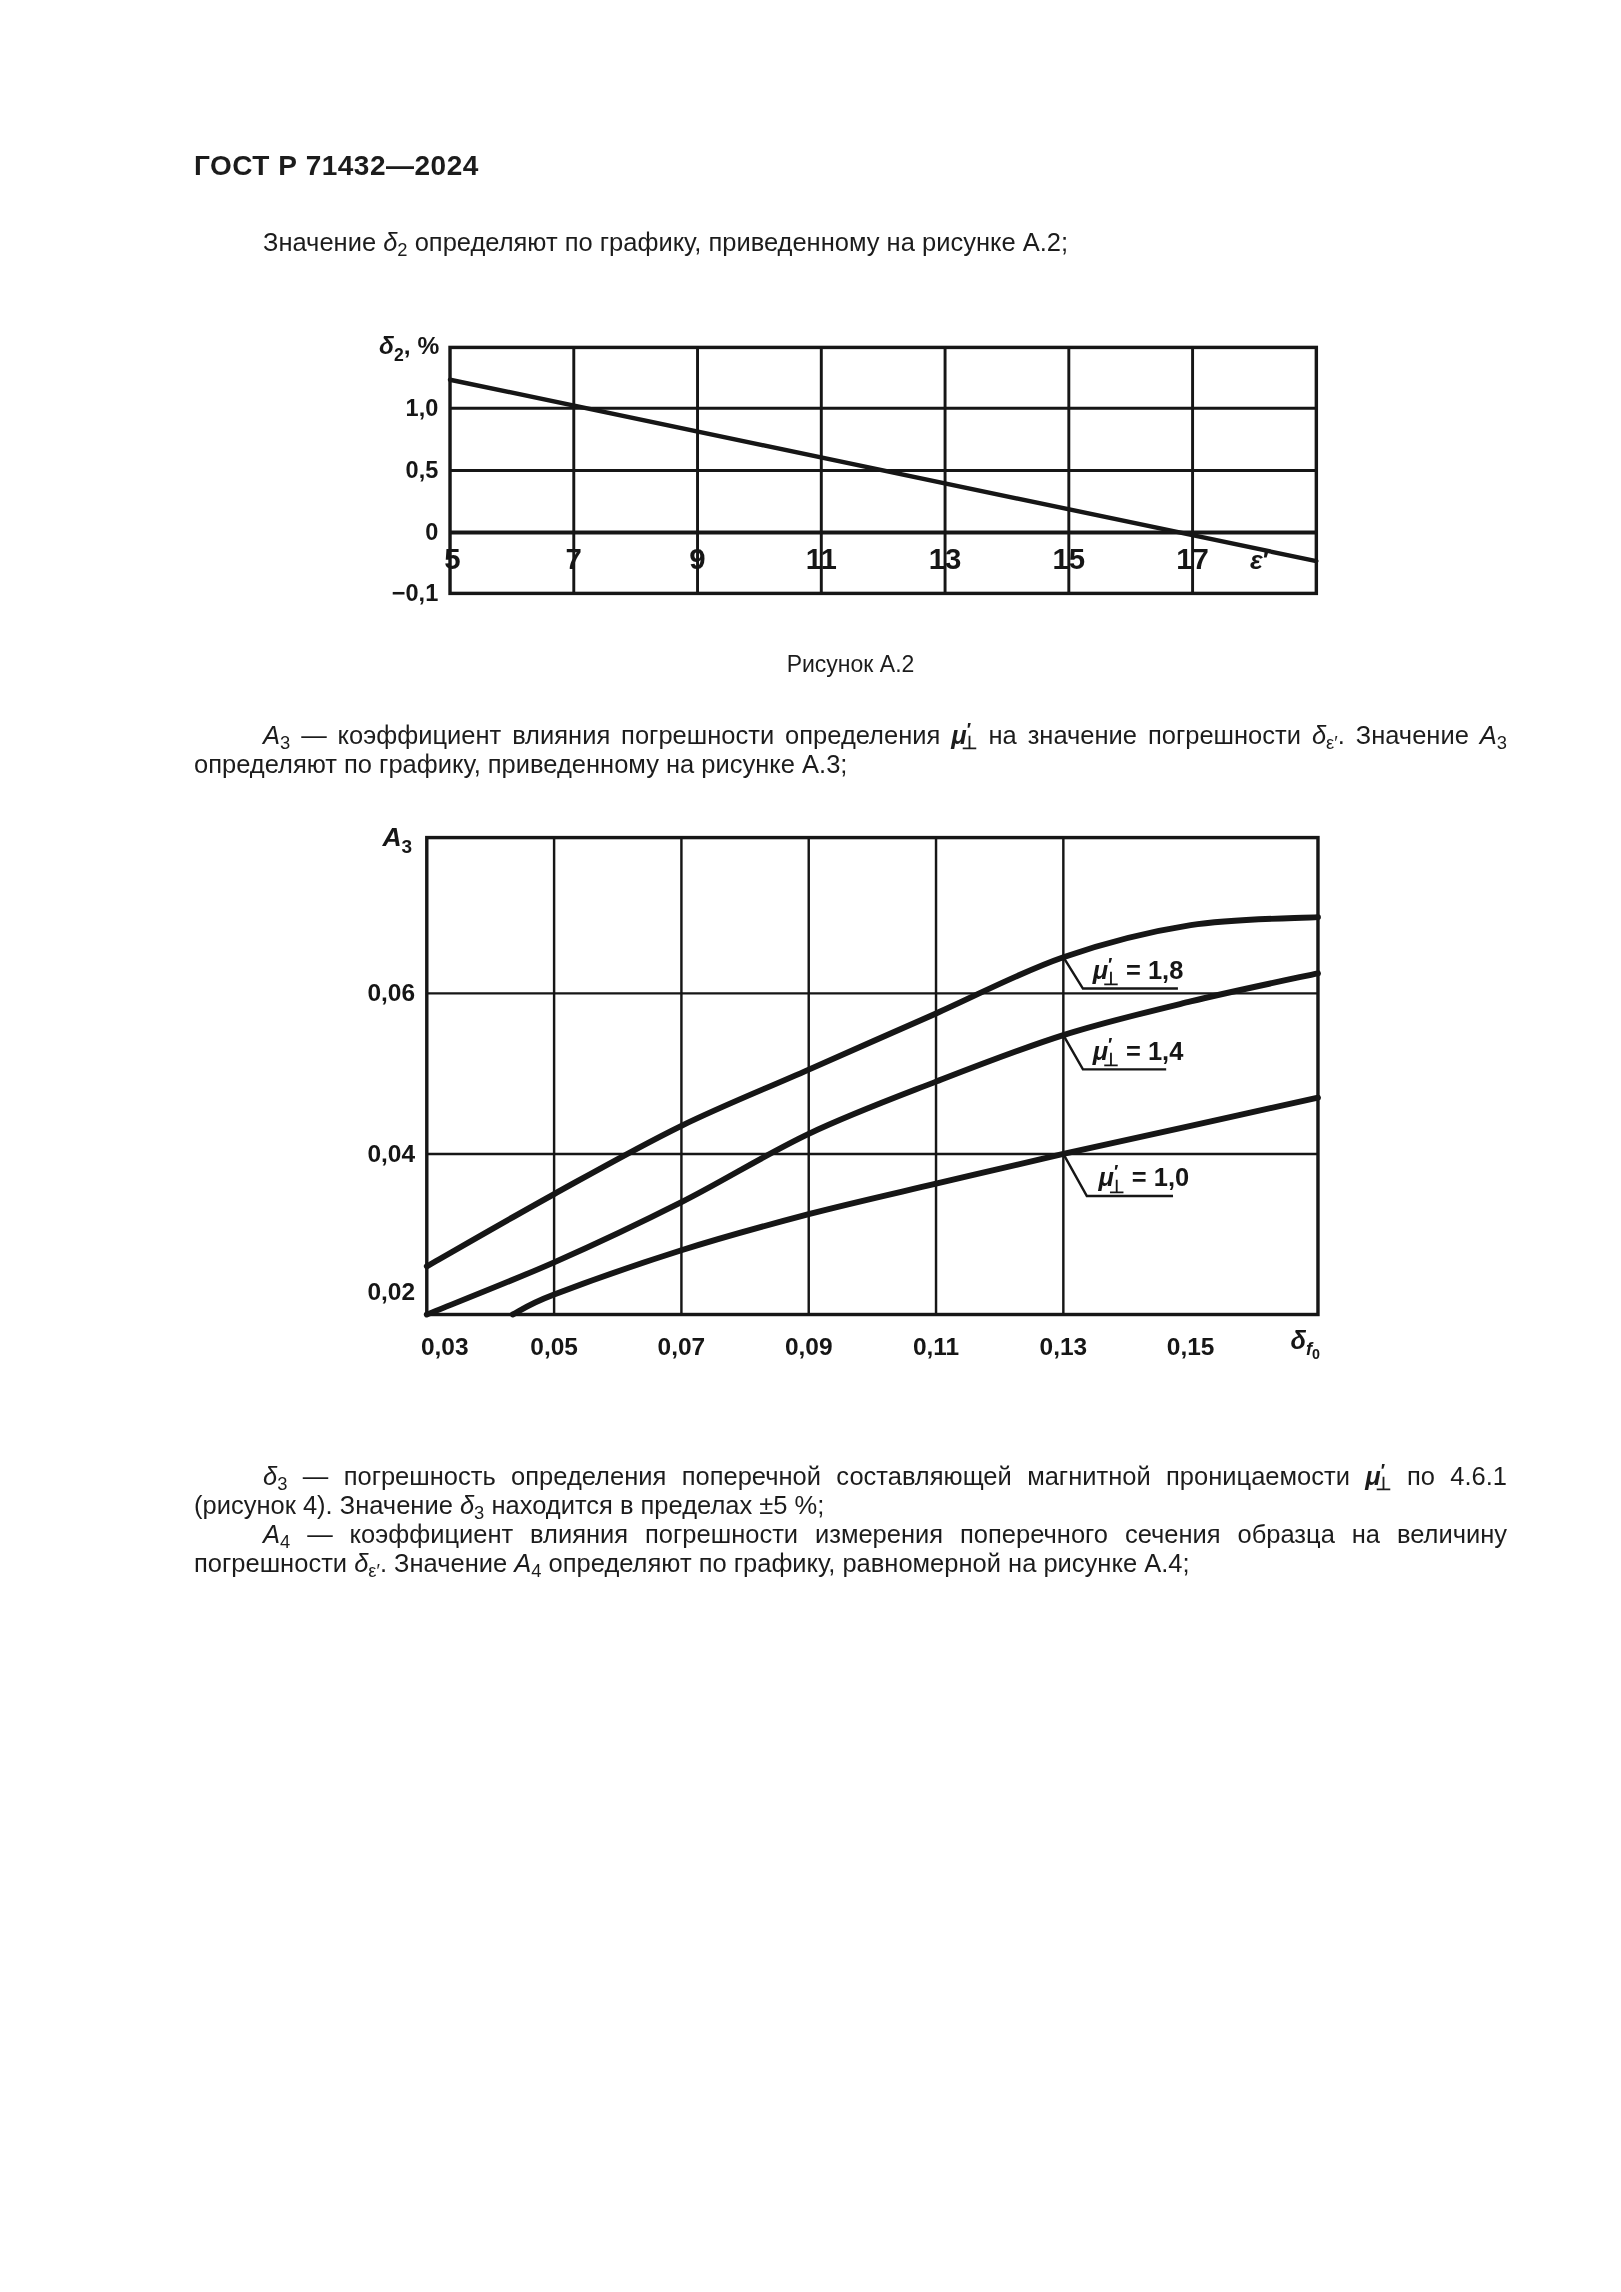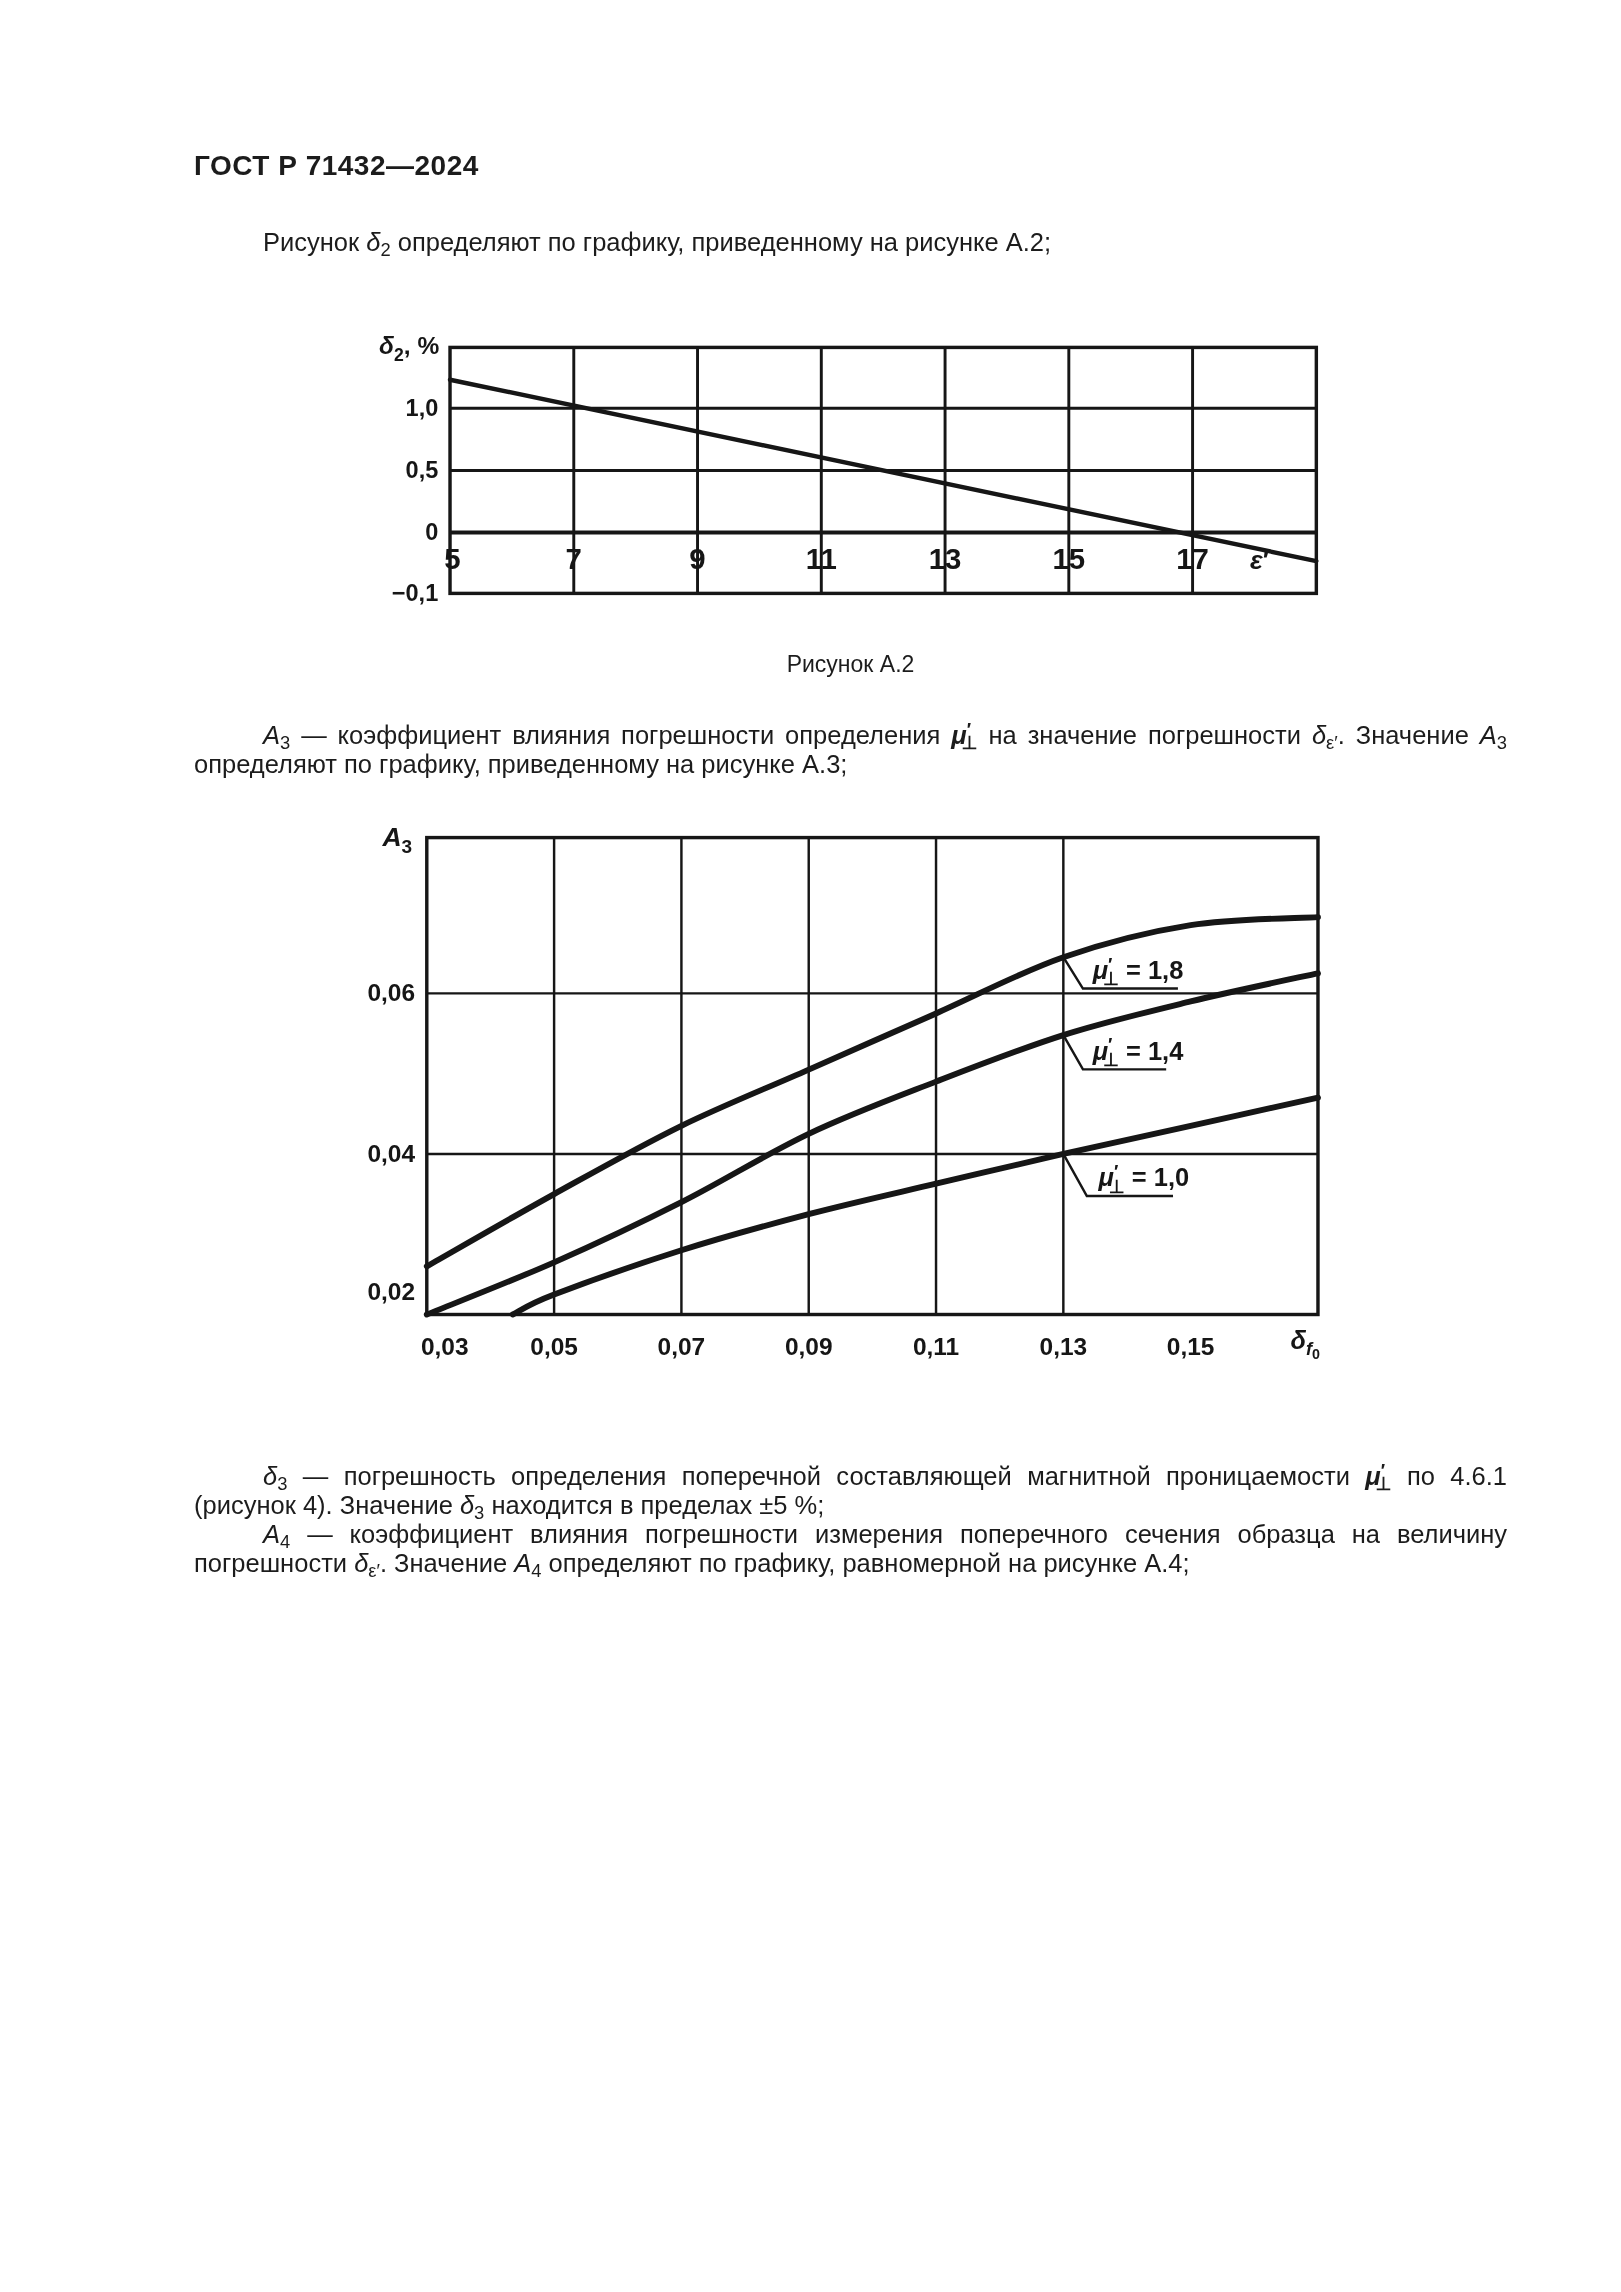--- a/index.html
+++ b/index.html
@@ -29,21 +29,21 @@
   .page-number { position:absolute; left:193px; top:2070px; font-size:22px;font-family:Liberation Serif, serif; }
 </style>
 </head>
 <body>
 
 <div id="page">
 
   <div class="doc-header">ГОСТ Р 71432—2024</div>
 
   <div class="para" style="top:228px;">
-    <p><span>Рисунок </span><span style="font-style: italic;">δ</span><sub>2</sub><span> определяют по графику, приведенному на рисунке А.2;</span></p>
+    <p><span>Значение </span><span style="font-style: italic;">δ</span><sub>2</sub><span> определяют по графику, приведенному на рисунке А.2;</span></p>
   </div>
 
   <svg class="chart" style="left:353px; top:319px;" width="980" height="294" viewBox="0 0 1000 300">
       <line x1="225.28571428571428" y1="29" x2="225.28571428571428" y2="280" stroke="#161616" stroke-width="3"></line>
       <line x1="351.57142857142856" y1="29" x2="351.57142857142856" y2="280" stroke="#161616" stroke-width="3"></line>
       <line x1="477.85714285714283" y1="29" x2="477.85714285714283" y2="280" stroke="#161616" stroke-width="3"></line>
       <line x1="604.1428571428571" y1="29" x2="604.1428571428571" y2="280" stroke="#161616" stroke-width="3"></line>
       <line x1="730.4285714285714" y1="29" x2="730.4285714285714" y2="280" stroke="#161616" stroke-width="3"></line>
       <line x1="856.7142857142857" y1="29" x2="856.7142857142857" y2="280" stroke="#161616" stroke-width="3"></line>
       <line x1="99" y1="91.11616161616162" x2="983" y2="91.11616161616162" stroke="#161616" stroke-width="3"></line>

